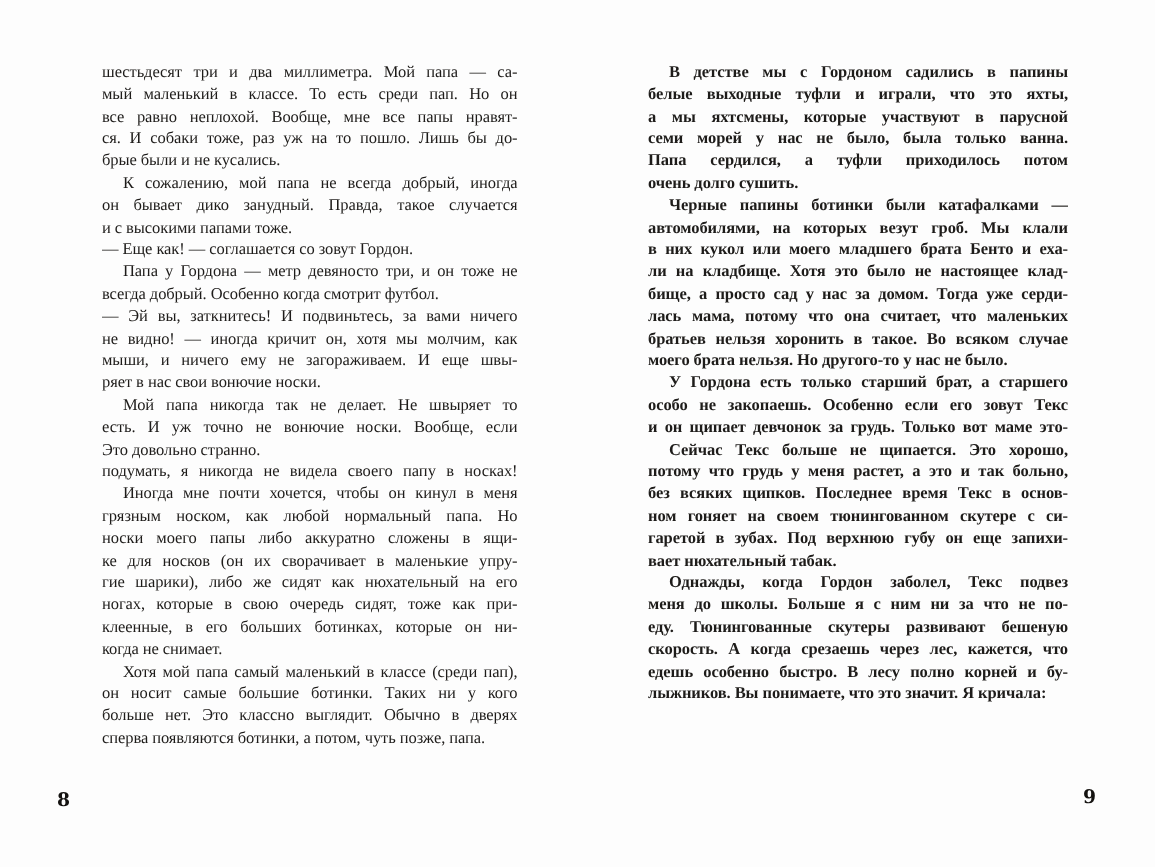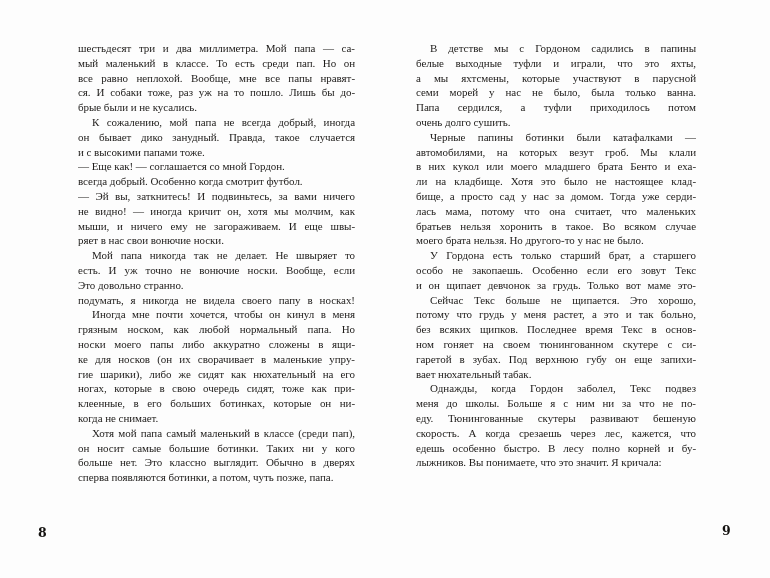--- a/index.html
+++ b/index.html
@@ -14,26 +14,27 @@
     background: #fdfdfd;
     overflow: hidden;
     font-family: "Liberation Serif", "DejaVu Serif", serif;
     color: #1e1c1a;
   }
   .text-column {
     position: absolute;
     top: 41px;
   }
   #left-column {
-    left: 78px;
+    left: 68px;
     width: 277px;
   }
   #right-column {
-    left: 416px;
+    left: 432px;
     width: 280px;
+    font-weight: bold;
   }
   .line {
     height: 14.8px;
     line-height: 14.8px;
     font-size: 11px;
     letter-spacing: -0.05px;
     text-align: justify;
     text-align-last: justify;
     overflow: hidden;
   }
@@ -66,21 +67,22 @@
 <div id="book-spread">
   <div id="left-column" class="text-column">
       <div class="line">шестьдесят три и два миллиметра. Мой папа — са-</div>
       <div class="line">мый маленький в классе. То есть среди пап. Но он</div>
       <div class="line">все равно неплохой. Вообще, мне все папы нравят-</div>
       <div class="line">ся. И собаки тоже, раз уж на то пошло. Лишь бы до-</div>
       <div class="line end">брые были и не кусались.</div>
       <div class="line indent">К сожалению, мой папа не всегда добрый, иногда</div>
       <div class="line">он бывает дико занудный. Правда, такое случается</div>
       <div class="line end">и с высокими папами тоже.</div>
-      <div class="line end">— Еще как! — соглашается со мной Гордон.</div>
+      <div class="line end">— Еще как! — соглашается со зовут Гордон.</div>
+      <div class="line indent">Папа у Гордона — метр девяносто три, и он тоже не</div>
       <div class="line end">всегда добрый. Особенно когда смотрит футбол.</div>
       <div class="line">— Эй вы, заткнитесь! И подвиньтесь, за вами ничего</div>
       <div class="line">не видно! — иногда кричит он, хотя мы молчим, как</div>
       <div class="line">мыши, и ничего ему не загораживаем. И еще швы-</div>
       <div class="line end">ряет в нас свои вонючие носки.</div>
       <div class="line indent">Мой папа никогда так не делает. Не швыряет то</div>
       <div class="line">есть. И уж точно не вонючие носки. Вообще, если</div>
       <div class="line end">Это довольно странно.</div>
       <div class="line">подумать, я никогда не видела своего папу в носках!</div>
       <div class="line indent">Иногда мне почти хочется, чтобы он кинул в меня</div>

